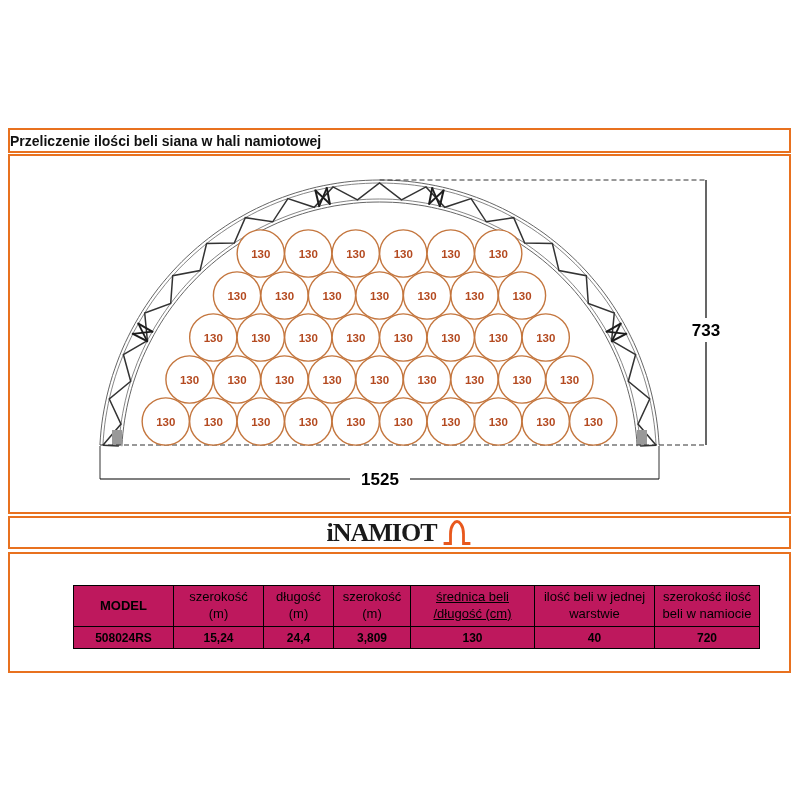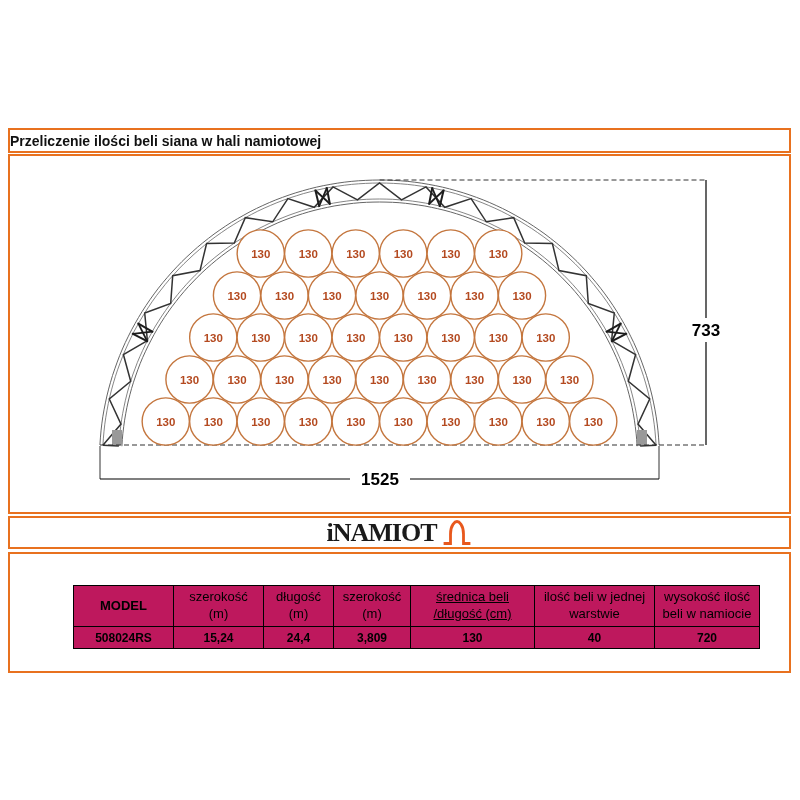--- a/index.html
+++ b/index.html
@@ -173,21 +173,21 @@
 <div class="obox" id="table-box"></div>
 <table id="spec-table">
   <thead>
       <tr>
         <th class="model" style="width: 95px;"><span>MODEL</span></th>
         <th style="width: 85px;"><span>szerokość</span><br><span>(m)</span></th>
         <th style="width: 65px;"><span>długość</span><br><span>(m)</span></th>
         <th style="width: 72px;"><span>szerokość</span><br><span>(m)</span></th>
         <th style="width: 119px; text-decoration: underline;"><span>średnica beli</span><br><span>/długość (cm)</span></th>
         <th style="width: 115px;"><span>ilość beli w jednej</span><br><span>warstwie</span></th>
-        <th style="width: 100px;"><span>wysokość ilość</span><br><span>beli w namiocie</span></th>
+        <th style="width: 100px;"><span>szerokość ilość</span><br><span>beli w namiocie</span></th>
       </tr>
     </thead>
   <tbody>
       <tr>
         <td class="model">508024RS</td>
         <td>15,24</td>
         <td>24,4</td>
         <td>3,809</td>
         <td>130</td>
         <td>40</td>

